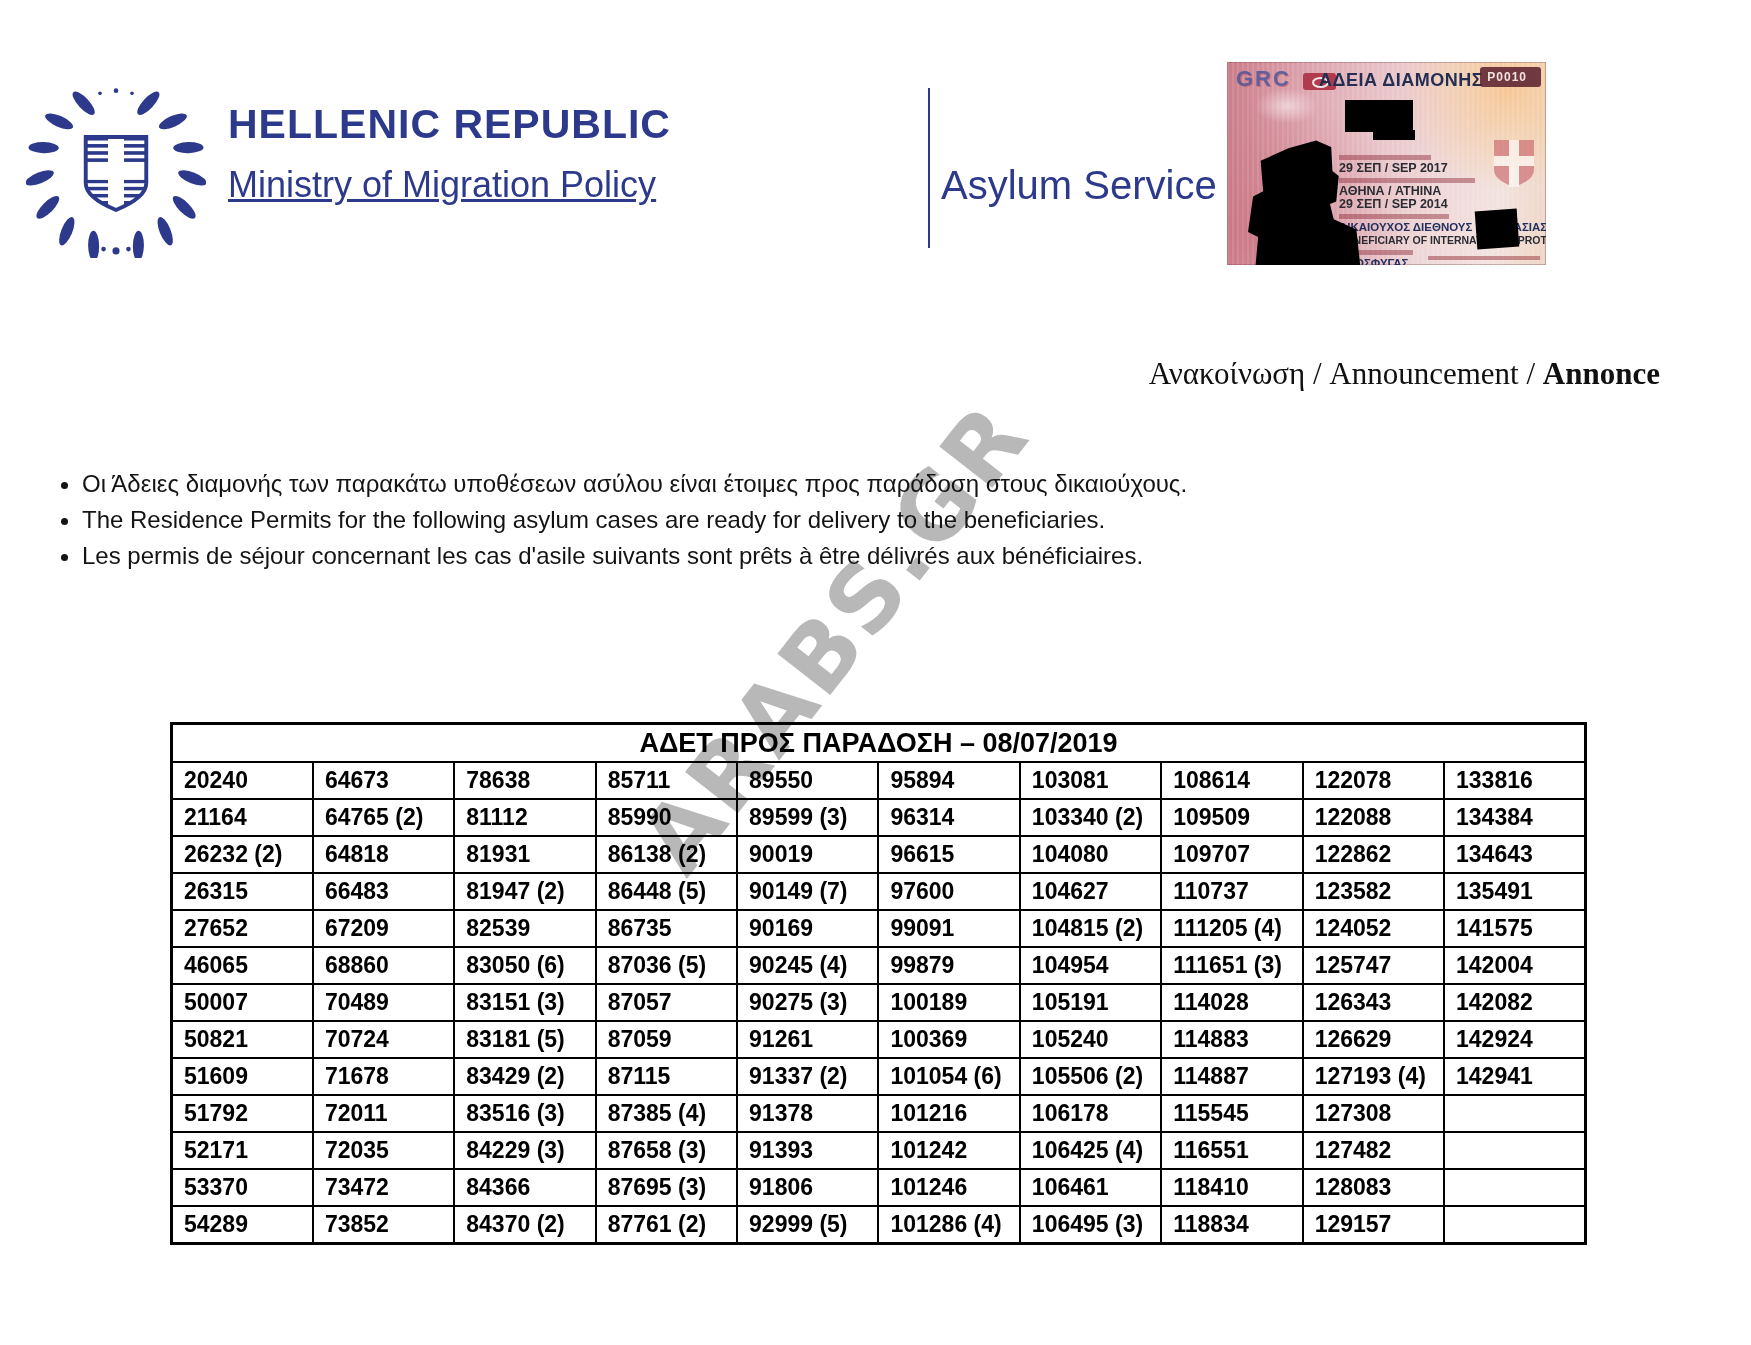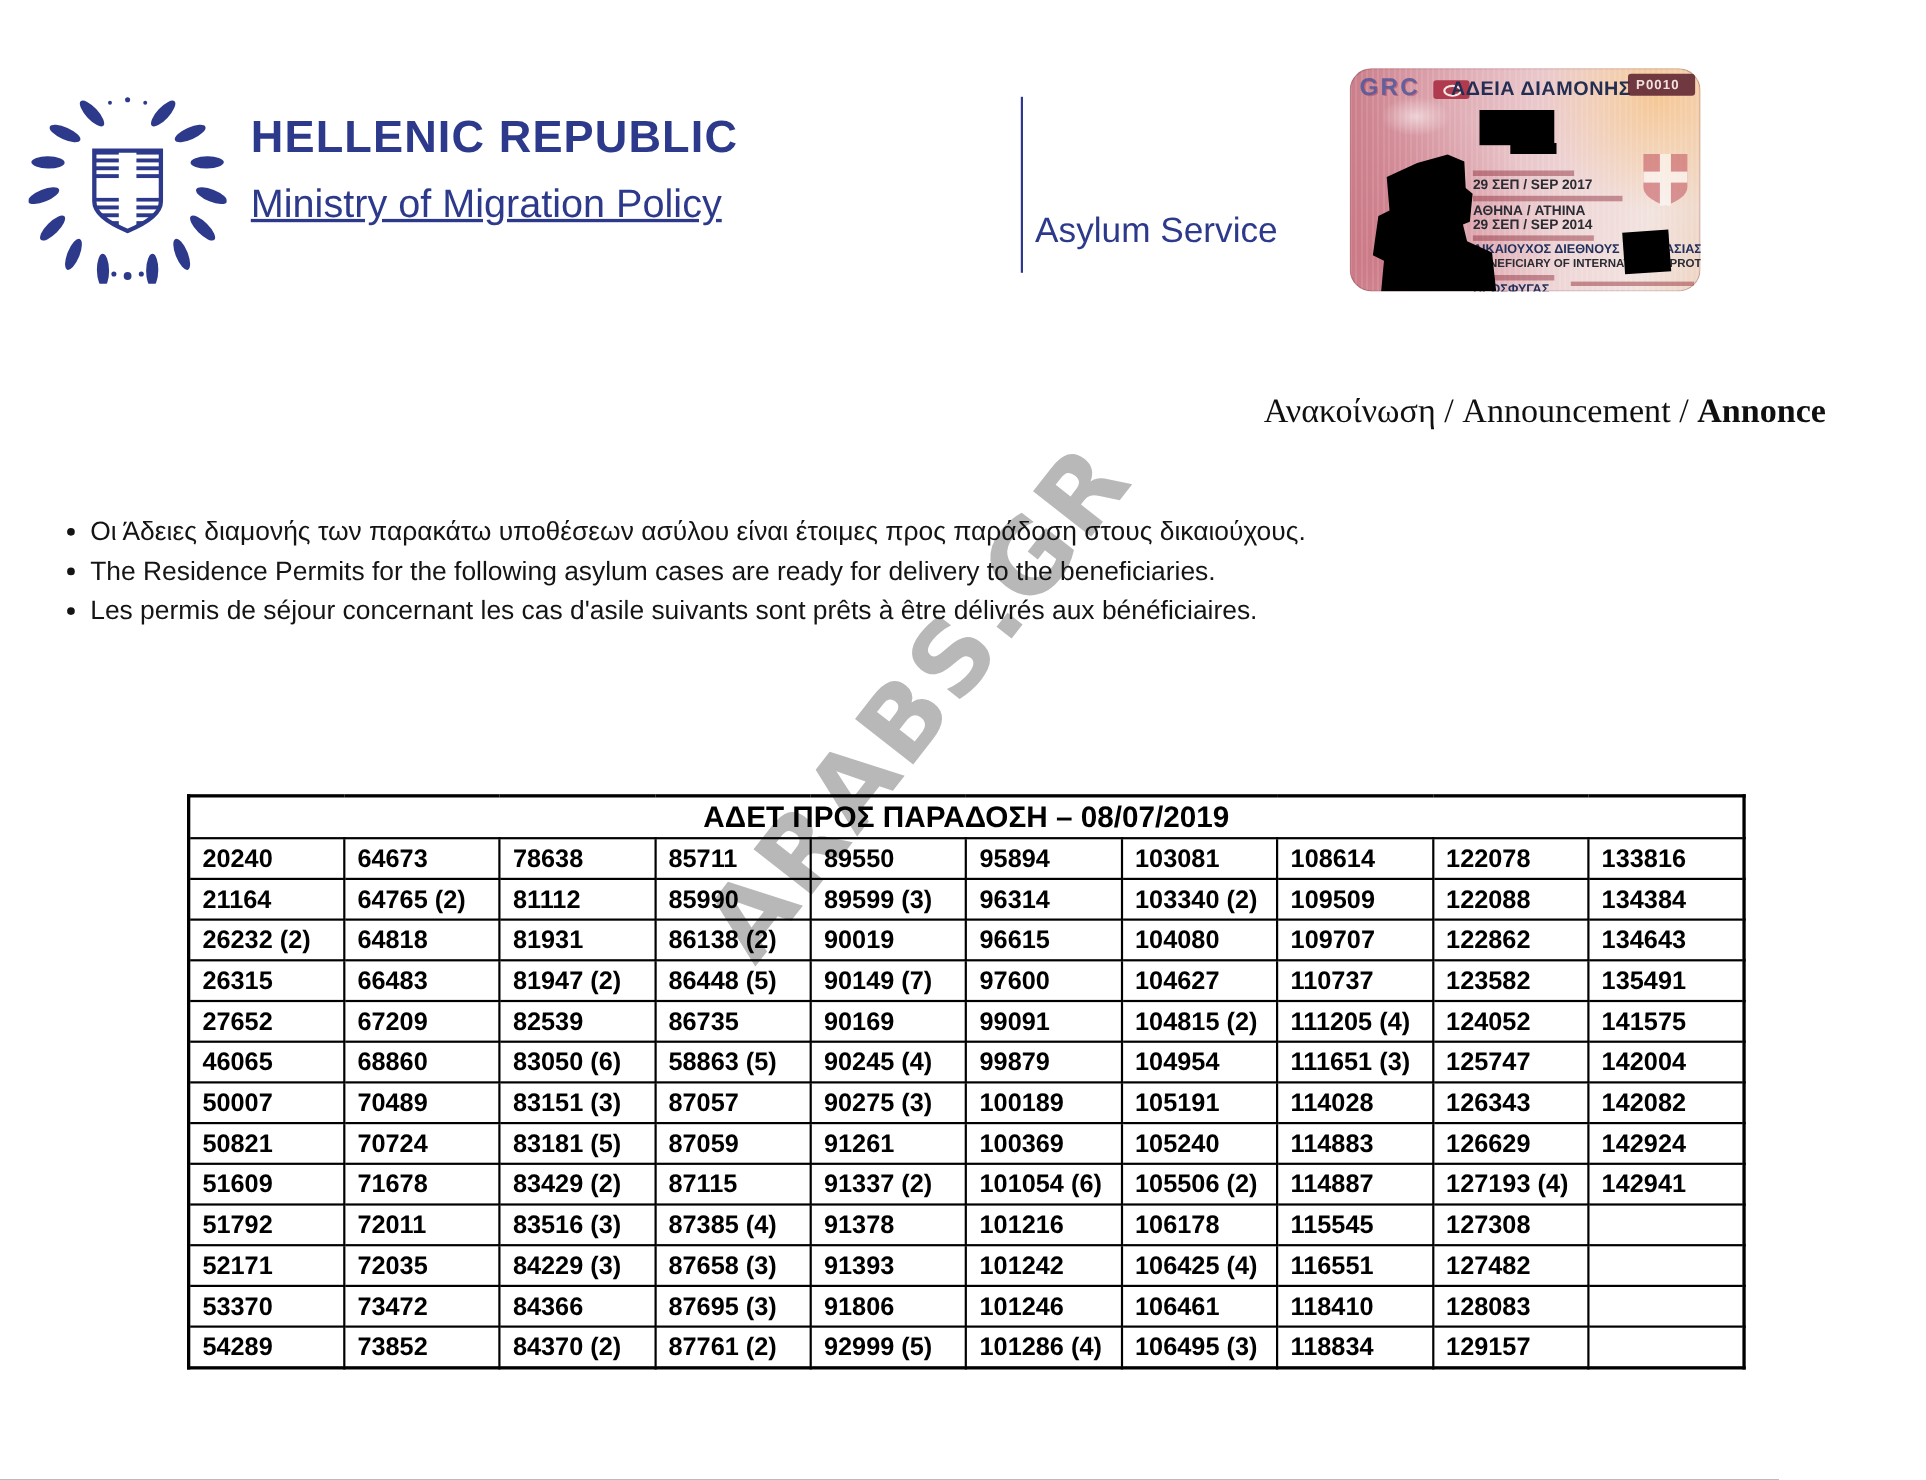--- a/index.html
+++ b/index.html
@@ -11,25 +11,25 @@
              text-align:center;transform:rotate(-52deg);
              font-family:"DejaVu Sans",sans-serif;font-weight:600;font-size:92px;
              letter-spacing:4px;color:#b2b2b2;opacity:.92;}
 
   
   .brand-logo{position:absolute;left:26px;top:80px;width:180px;height:178px;z-index:2;}
   .brand-text{position:absolute;left:228px;top:100px;z-index:2;color:#2d3a8c;}
   .brand-title{font-size:41px;font-weight:bold;letter-spacing:1px;line-height:48px;}
   .brand-sub{font-size:36px;font-weight:400;line-height:42px;margin-top:16px;text-decoration:underline;}
   .header-divider{position:absolute;left:928px;top:88px;width:2px;height:160px;background:#2d3a8c;z-index:2;}
-  .service-name{position:absolute;left:941px;top:163px;font-size:32px;color:#2d3a8c;z-index:2;margin-top:28px;}
+  .service-name{position:absolute;left:941px;top:163px;font-size:40px;color:#2d3a8c;z-index:2;}
 
   
   .permit-card{position:absolute;left:1227px;top:62px;width:319px;height:203px;z-index:2;
-               border-radius:20px;overflow:hidden;
+               border-radius:0;overflow:hidden;
                background:
                  radial-gradient(circle at 88% 12%, rgba(246,196,140,.9) 0%, rgba(246,196,140,0) 32%),
                  radial-gradient(circle at 8% 85%, rgba(196,100,115,.55) 0%, rgba(196,100,115,0) 45%),
                  linear-gradient(100deg,#c97c88 0%,#d695a0 14%,#e0aeb6 30%,#e9c6ca 48%,#efd8d8 66%,#f2e3df 84%,#eed5c4 100%);
                box-shadow:inset 0 0 0 1px rgba(120,60,70,.35);}
   .permit-card::after{content:"";position:absolute;inset:0;
                background:repeating-linear-gradient(90deg,rgba(255,255,255,.10) 0 2px,rgba(0,0,0,0) 2px 5px);}
   .card-grc{position:absolute;left:9px;top:4px;font-size:22px;font-weight:bold;color:#44539b;
             opacity:.8;letter-spacing:2px;text-shadow:1px 1px 0 rgba(186,60,80,.6);z-index:3;}
   .card-flag{position:absolute;left:76px;top:11px;width:33px;height:17px;background:#b03a4e;
@@ -268,21 +268,21 @@
           <td>99091</td>
           <td>104815 (2)</td>
           <td>111205 (4)</td>
           <td>124052</td>
           <td>141575</td>
         </tr>
         <tr>
           <td>46065</td>
           <td>68860</td>
           <td>83050 (6)</td>
-          <td>58863 (5)</td>
+          <td>87036 (5)</td>
           <td>90245 (4)</td>
           <td>99879</td>
           <td>104954</td>
           <td>111651 (3)</td>
           <td>125747</td>
           <td>142004</td>
         </tr>
         <tr>
           <td>50007</td>
           <td>70489</td>

